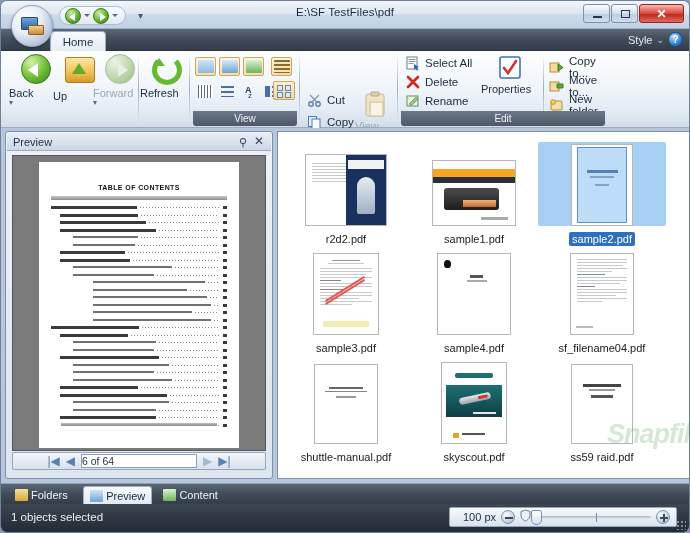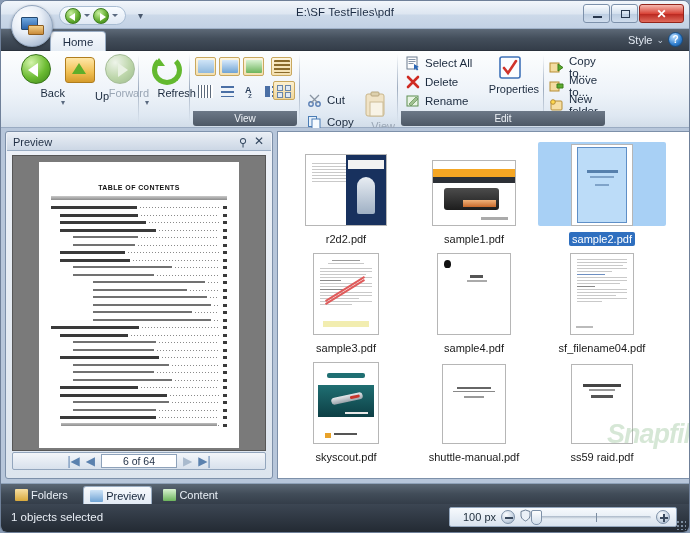--- a/index.html
+++ b/index.html
@@ -118,21 +118,21 @@
   .group .gbody{ position:relative; height:58px; }
   .group .glabel{
     position:absolute; bottom:0; left:0; right:0; height:15px;
     background:linear-gradient(180deg,#6c7887,#4d5866);
     color:#eef2f7; font-size:10px; text-align:center; line-height:15px;
     border-radius:0 0 3px 3px;
   }
   .gsep{ position:absolute; top:3px; width:1px; height:68px;
     background:linear-gradient(180deg,rgba(150,165,185,0),rgba(150,165,185,.9),rgba(150,165,185,0)); }
 
-  .bigbtn{ position:absolute; width:56px; text-align:right; top:2px; }
+  .bigbtn{ position:absolute; width:56px; text-align:left; top:2px; }
   .bigbtn .ic{ width:32px;height:32px;margin:0 auto 1px; position:relative;}
   .bigbtn .lb{ font-size:11px; color:#1b2a3e; }
   .bigbtn.disabled .lb{ color:#9aa6b5; }
   .circle-green{
     width:30px;height:30px;border-radius:50%;
     background:radial-gradient(circle at 33% 27%,#d4f5ab,#6cbb32 55%,#3b8418 100%);
     border:1px solid #39761a; position:relative;
   }
   .circle-grey{
     width:30px;height:30px;border-radius:50%;
@@ -221,22 +221,22 @@
     background:linear-gradient(180deg,#bdbdbd,#8d8d8d); }
   #preview-nav{
     position:absolute; left:6px; bottom:8px; width:254px; height:18px;
     background:linear-gradient(180deg,#f3f6fa,#d8e1ec);
     border:1px solid #93a6bd; border-radius:2px;
     display:flex; align-items:center; justify-content:center; gap:6px;
   }
   .navglyph{ color:#5a81ae; font-size:12px; line-height:12px; }
   .navglyph.dim{ color:#a9bacd; }
   #page-indicator{
-    width:76px; height:14px; background:#fff; border:1px solid #8ea2ba;
-    font-size:10.5px; color:#1f2e44; text-align:center; line-height:13px;
+    width:116px; height:14px; background:#fff; border:1px solid #8ea2ba;
+    font-size:10.5px; color:#1f2e44; line-height:13px;
   }
   
   #file-pane{
     position:absolute; left:276px; top:3px; width:448px; height:348px;
     background:#fff; border:1px solid #7d90a9;
   }
   #file-grid{
     position:absolute; left:0; top:0; right:17px; bottom:0;
     padding:6px 4px;
   }
@@ -873,45 +873,45 @@
                   </div>
                   <div style="position:absolute;left:8%;bottom:8%;width:28%;height:2px;background:#bbb"></div>
                 </div>
               </div>
               <div><span class="fname">sf_filename04.pdf</span></div>
             </div>
           </div>
           <div class="file-row">
             <div class="file-cell">
               <div class="thumb-wrap">
+                <div class="thumb" style="width:64px;height:80px">
+                  <div class="mini-title" style="top:28%;left:22%;right:22%;height:2px;background:#666"></div>
+                  <div class="mini-rule" style="top:33%"></div>
+                  <div class="mini-sub" style="top:40%;left:34%;right:34%"></div>
+                </div>
+              </div>
+              <div><span class="fname">shuttle-manual.pdf</span></div>
+            </div>
+            <div class="file-cell">
+              <div class="thumb-wrap">
                 <div class="thumb" style="width:66px;height:82px">
                   <div class="sky-top">
                     <div style="position:absolute;left:16%;right:16%;top:32%;height:5px;background:#1f6f72;border-radius:2px"></div>
                   </div>
                   <div class="sky-mid">
                     <div class="sky-dev"></div>
                     <div style="position:absolute;right:10%;bottom:8%;width:42%;height:2px;background:#e8e8e8"></div>
                   </div>
                   <div class="sky-bot">
                     <div style="position:absolute;left:12%;top:35%;width:6px;height:5px;background:#e8a22a"></div>
                     <div style="position:absolute;left:28%;top:40%;width:42%;height:2px;background:#555"></div>
                   </div>
                 </div>
               </div>
               <div><span class="fname">skyscout.pdf</span></div>
-            </div>
-            <div class="file-cell">
-              <div class="thumb-wrap">
-                <div class="thumb" style="width:64px;height:80px">
-                  <div class="mini-title" style="top:28%;left:22%;right:22%;height:2px;background:#666"></div>
-                  <div class="mini-rule" style="top:33%"></div>
-                  <div class="mini-sub" style="top:40%;left:34%;right:34%"></div>
-                </div>
-              </div>
-              <div><span class="fname">shuttle-manual.pdf</span></div>
             </div>
             <div class="file-cell">
               <div class="thumb-wrap">
                 <div class="thumb" style="width:62px;height:80px">
                   <div class="mini-title" style="top:24%;left:18%;right:18%;height:3px;background:#444"></div>
                   <div class="mini-sub" style="top:31%;left:28%;right:28%"></div>
                   <div class="mini-sub" style="top:38%;left:32%;right:32%;height:3px;background:#555"></div>
                 </div>
               </div>
               <div><span class="fname">ss59 raid.pdf</span></div>

